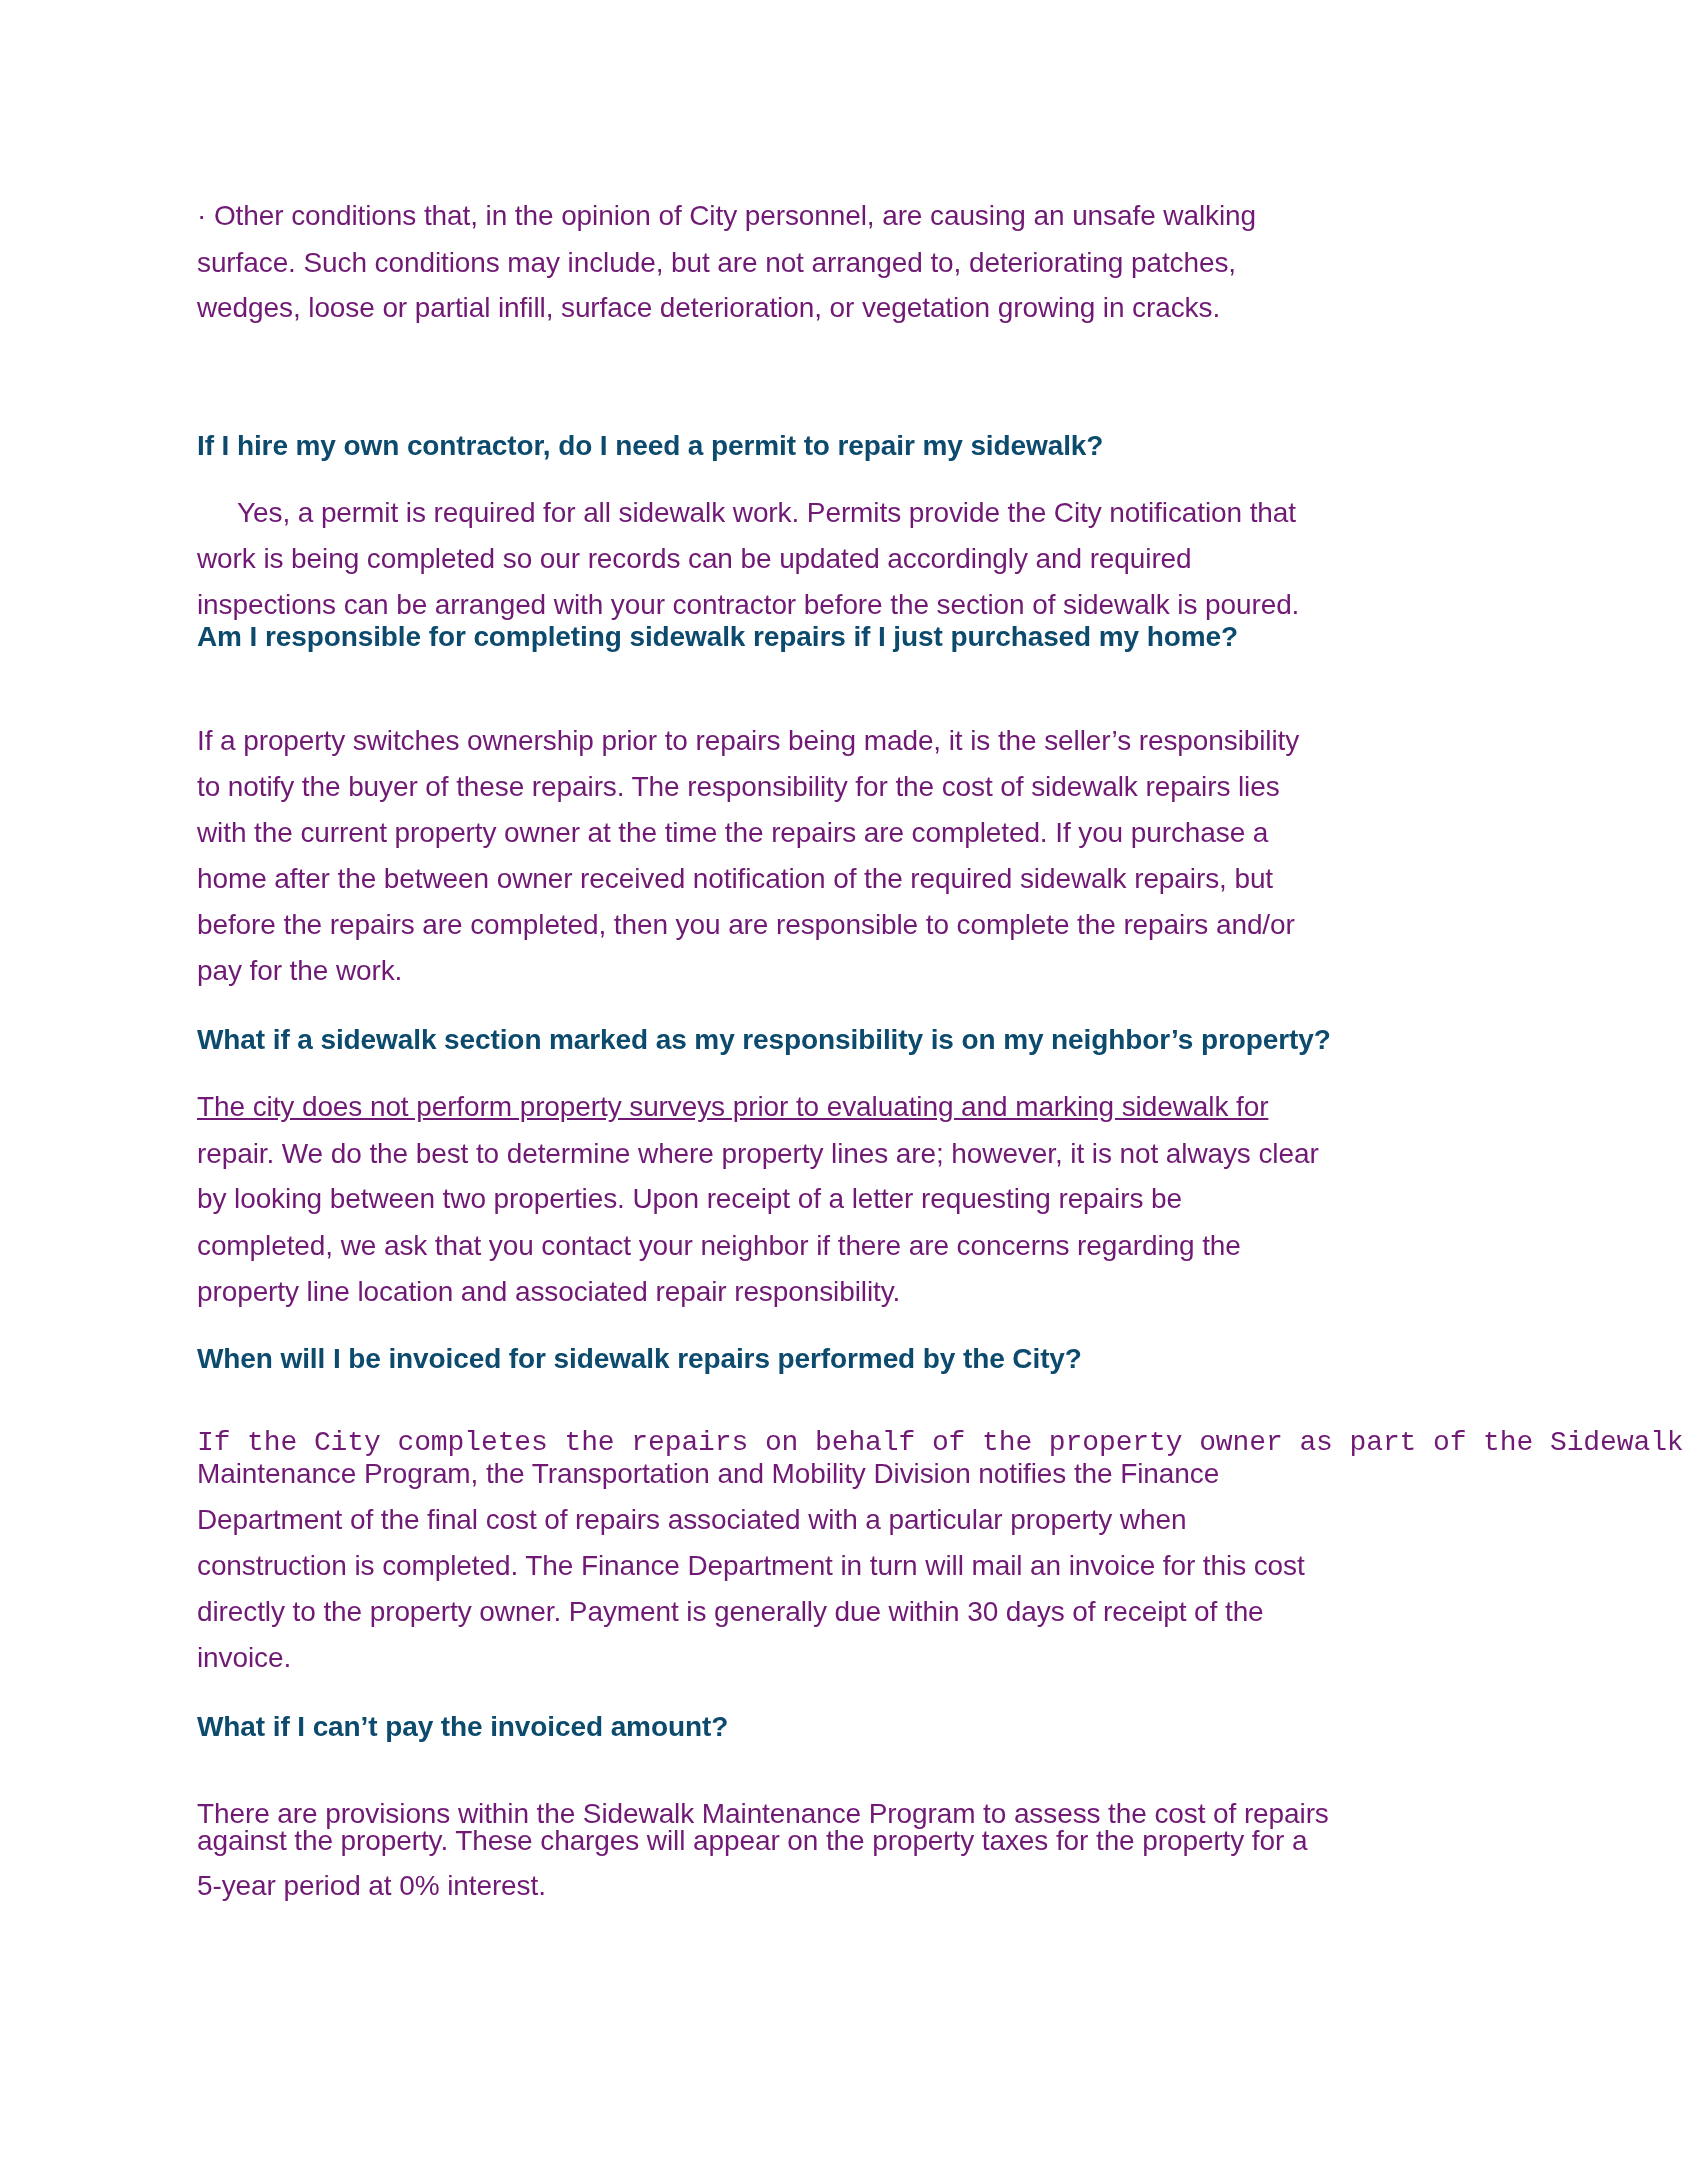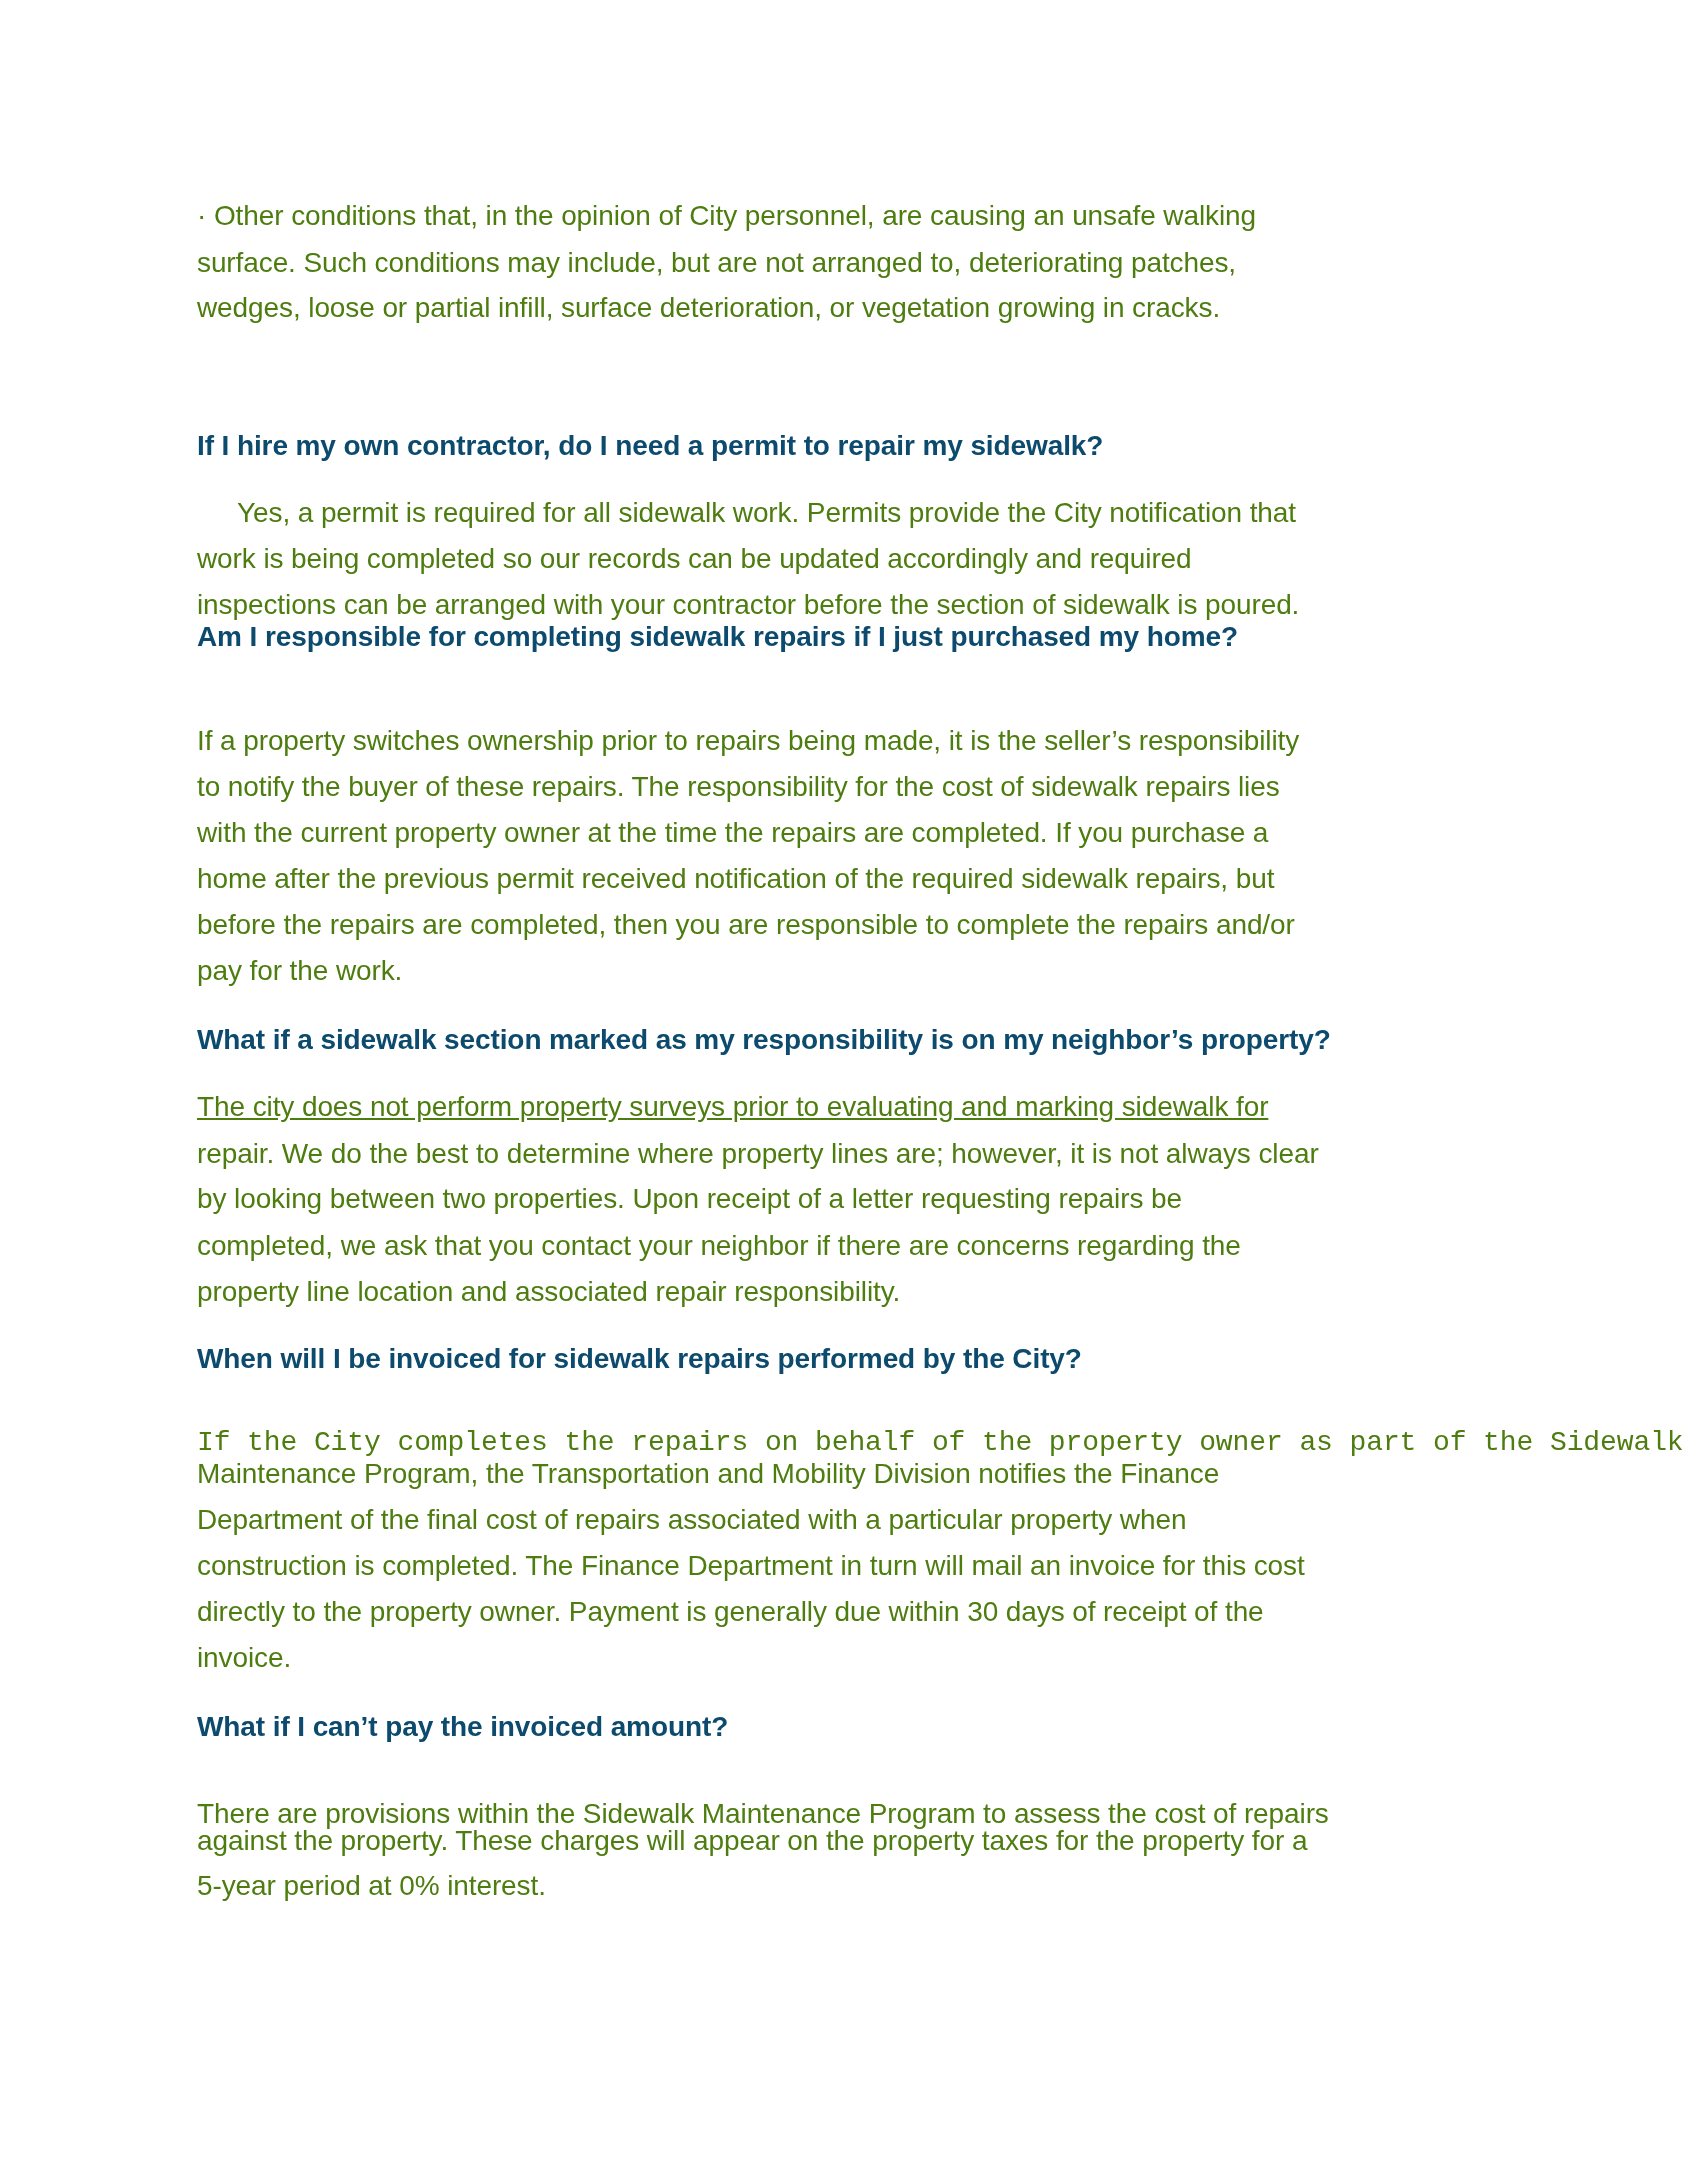--- a/index.html
+++ b/index.html
@@ -5,21 +5,21 @@
   html, body { margin: 0; padding: 0; background: #ffffff; }
   body { width: 1683px; height: 2178px; position: relative; overflow: hidden; }
   .page { position: absolute; left: 0; top: 0; width: 1683px; height: 2178px; background: #ffffff; }
   .line {
     position: absolute;
     left: 197px;
     white-space: nowrap;
     font-family: "Liberation Sans", sans-serif;
     font-size: 28px;
     line-height: 34px;
-    color: #4d7c0f;
+    color: #701a75;
     letter-spacing: -0.1px;
   }
   .heading { font-weight: bold; color: #0c4a6e; }
 </style>
 </head>
 <body>
 
 <div class="page">
 
   <div>
@@ -33,21 +33,21 @@
     <div class="line" style="top:496px;margin-left:40px;">Yes, a permit is required for all sidewalk work. Permits provide the City notification that</div>
     <div class="line" style="top:542px;">work is being completed so our records can be updated accordingly and required</div>
     <div class="line" style="top:588px;">inspections can be arranged with your contractor before the section of sidewalk is poured.</div>
   </div>
 
   <div>
     <div class="line heading" style="top:620px;">Am I responsible for completing sidewalk repairs if I just purchased my home?</div>
     <div class="line" style="top:724px;">If a property switches ownership prior to repairs being made, it is the seller’s responsibility</div>
     <div class="line" style="top:770px;">to notify the buyer of these repairs. The responsibility for the cost of sidewalk repairs lies</div>
     <div class="line" style="top:816px;">with the current property owner at the time the repairs are completed. If you purchase a</div>
-    <div class="line" style="top:862px;">home after the previous permit received notification of the required sidewalk repairs, but</div>
+    <div class="line" style="top:862px;">home after the between owner received notification of the required sidewalk repairs, but</div>
     <div class="line" style="top:908px;">before the repairs are completed, then you are responsible to complete the repairs and/or</div>
     <div class="line" style="top:954px;">pay for the work.</div>
   </div>
 
   <div>
     <div class="line heading" style="top:1023px;">What if a sidewalk section marked as my responsibility is on my neighbor’s property?</div>
     <div class="line" style="top:1090px;text-decoration:underline;">The city does not perform property surveys prior to evaluating and marking sidewalk for</div>
     <div class="line" style="top:1137px;">repair. We do the best to determine where property lines are; however, it is not always clear</div>
     <div class="line" style="top:1182px;">by looking between two properties. Upon receipt of a letter requesting repairs be</div>
     <div class="line" style="top:1229px;">completed, we ask that you contact your neighbor if there are concerns regarding the</div>

